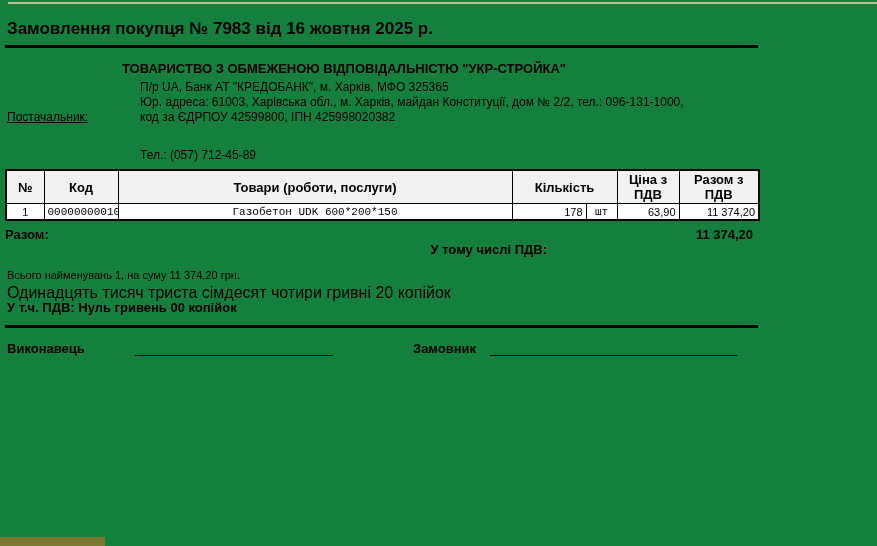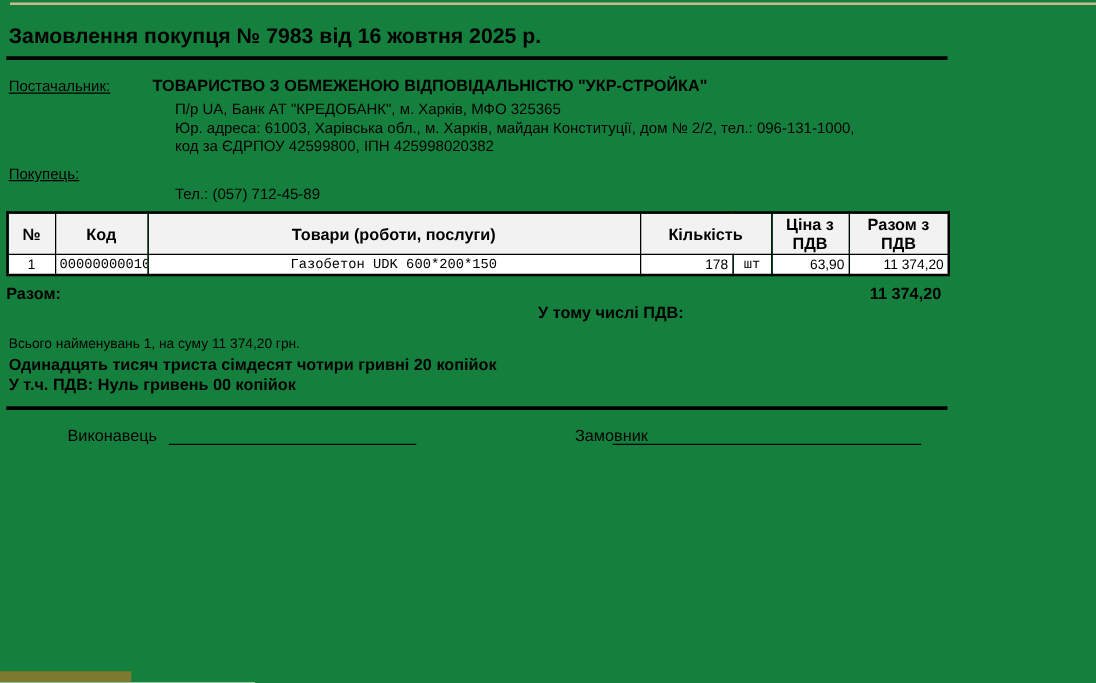--- a/index.html
+++ b/index.html
@@ -18,21 +18,21 @@
     background: #c7bb8d;
   }
   .doc-title {
     left: 7px; top: 19px;
     font-size: 17px; font-weight: bold; white-space: nowrap;
   }
   .title-underline {
     left: 5px; top: 45px; width: 753px; height: 3px; background: #000;
   }
   .party-label {
-    font-size: 12px; text-decoration: underline; white-space: nowrap;
+    font-size: 12px; text-decoration: underline; white-space: nowrap; margin-top: 48px;
   }
   .party-name {
     font-size: 13px; font-weight: bold; white-space: nowrap;
   }
   .party-line {
     font-size: 12px; white-space: nowrap;
   }
   .items-table {
     left: 5px; top: 169px; width: 753px;
     border-collapse: collapse; table-layout: fixed;
@@ -69,31 +69,31 @@
   .totals-label-2 {
     left: 5px; top: 242px; width: 542px;
     font-size: 13px; font-weight: bold; text-align: right;
   }
   .summary-plain {
     left: 7px; top: 269px;
     font-size: 11px; white-space: nowrap;
   }
   .summary-bold-1 {
     left: 7px; top: 284px;
-    font-size: 13px; font-weight: bold; white-space: nowrap;
+    font-size: 16px; font-weight: normal; white-space: nowrap;
   }
   .summary-bold-2 {
     left: 7px; top: 300px;
     font-size: 13px; font-weight: bold; white-space: nowrap;
   }
   .separator-line {
     left: 5px; top: 325px; width: 753px; height: 3px; background: #000;
   }
   .sig-label {
-    top: 341px; font-size: 13px; font-weight: normal; white-space: nowrap; margin-left: 47px;
+    top: 341px; font-size: 13px; font-weight: bold; white-space: nowrap;
   }
   .sig-exec { left: 7px; }
   .sig-cust { left: 413px; }
   .sig-line {
     top: 355px; height: 0; border-top: 1px solid #000;
   }
   .sig-line-exec { left: 135px; width: 198px; }
   .sig-line-cust { left: 490px; width: 247px; }
   .bottom-left-bar {
     left: 0; top: 537px; width: 105px; height: 9px;

